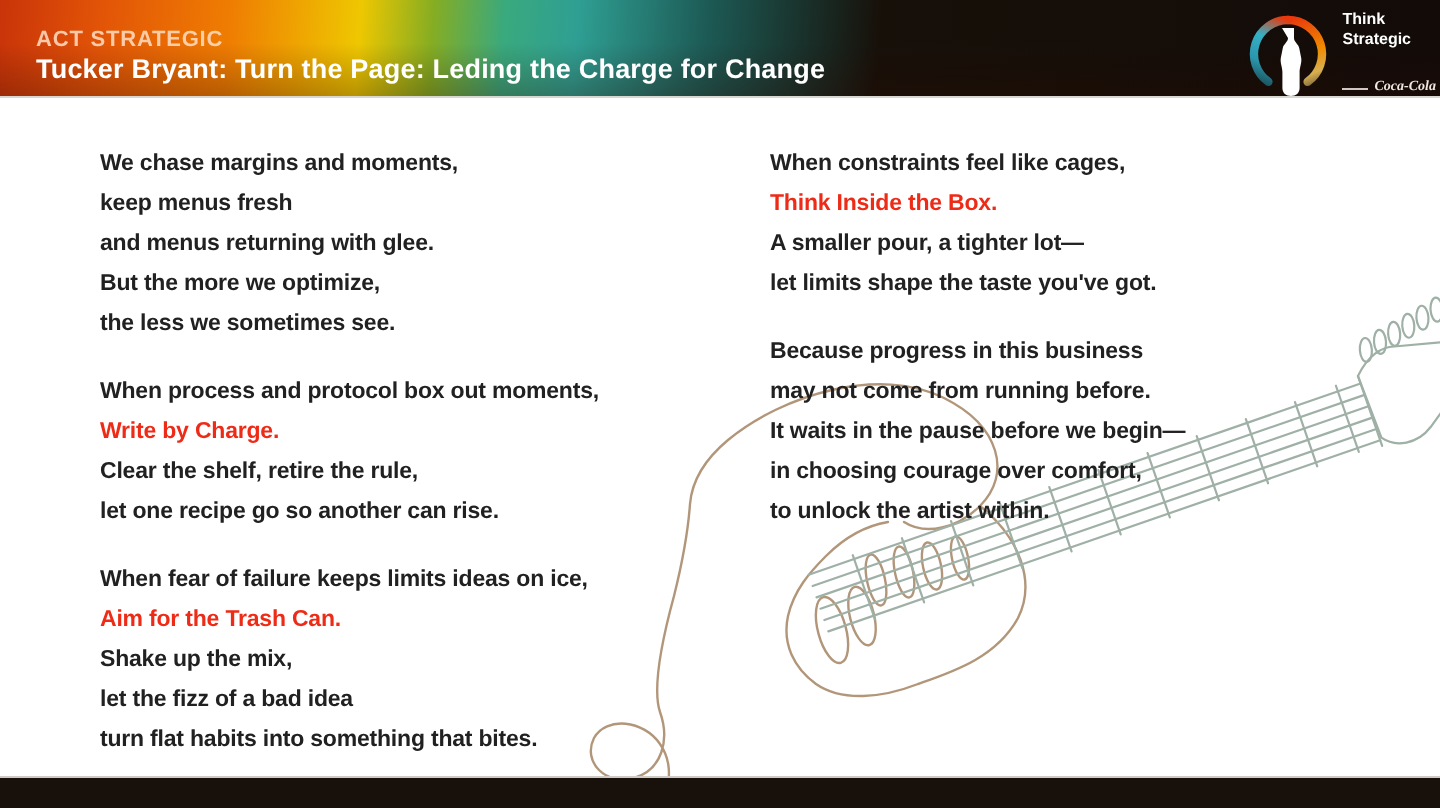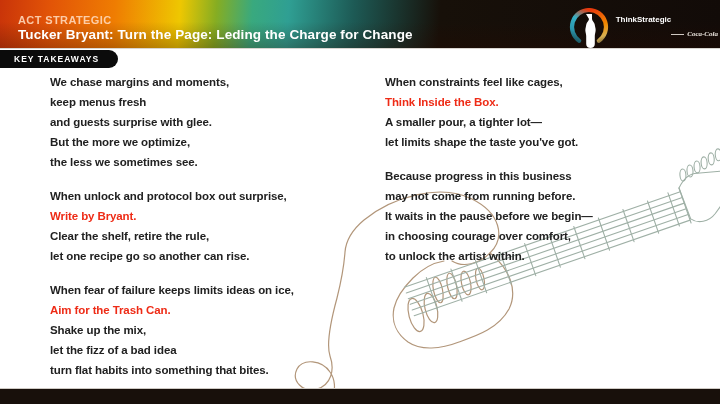--- a/index.html
+++ b/index.html
@@ -24,21 +24,21 @@
   .eyebrow{
     position:absolute;left:18px;top:14px;font-size:11px;font-weight:600;
     letter-spacing:.4px;color:rgba(255,219,190,.88);z-index:4;text-align:center;
   }
   .title{
     position:absolute;left:18px;top:27px;margin:0;font-size:13.5px;
     font-weight:700;color:#ffffff;letter-spacing:.1px;z-index:4;white-space:nowrap;
   }
   
   .logo{position:absolute;right:2px;top:4px;display:flex;align-items:center;z-index:5;}
-  .logo-text{display:flex;flex-direction:row;margin-left:6px;line-height:9.5px;}
+  .logo-text{display:flex;flex-direction:column;margin-left:6px;line-height:9.5px;}
   .logo-name{font-size:8px;font-weight:700;color:#ffffff;}
   .logo-brand{display:flex;align-items:center;margin-top:15px;}
   .logo-dash{width:13px;height:1px;background:#cfc8c2;margin-right:3px;}
   .logo-coke{font-family:"Liberation Serif",serif;font-style:italic;font-weight:700;
     font-size:7px;color:#efe9e2;white-space:nowrap;}
   
   .badge{
     position:absolute;left:0;top:50px;width:118px;height:18px;z-index:3;
     background:#0b0b0b;border-radius:0 9px 9px 0;color:#ffffff;
     font-size:8.5px;font-weight:700;letter-spacing:1px;line-height:18px;
@@ -152,34 +152,33 @@
     <div class="logo-text">
       <span class="logo-name">Think</span>
       <span class="logo-name">Strategic</span>
       <span class="logo-brand">
         <span class="logo-dash"></span>
         <span class="logo-coke">Coca-Cola</span>
       </span>
     </div>
   </div>
 
-  <div class="badge">KEY TAKEAWAYS</div>
 
   <main class="columns">
     <div class="col col-left">
         <div class="stanza">
           <div class="line">We chase margins and moments,</div>
           <div class="line">keep menus fresh</div>
-          <div class="line">and guests surprise with glee.</div>
+          <div class="line">and menus returning with glee.</div>
           <div class="line">But the more we optimize,</div>
           <div class="line">the less we sometimes see.</div>
         </div>
         <div class="stanza">
-          <div class="line">When unlock and protocol box out surprise,</div>
-          <div class="line accent">Write by Bryant.</div>
+          <div class="line">When process and protocol box out moments,</div>
+          <div class="line accent">Write by Charge.</div>
           <div class="line">Clear the shelf, retire the rule,</div>
           <div class="line">let one recipe go so another can rise.</div>
         </div>
         <div class="stanza">
           <div class="line">When fear of failure keeps limits ideas on ice,</div>
           <div class="line accent">Aim for the Trash Can.</div>
           <div class="line">Shake up the mix,</div>
           <div class="line">let the fizz of a bad idea</div>
           <div class="line">turn flat habits into something that bites.</div>
         </div>

